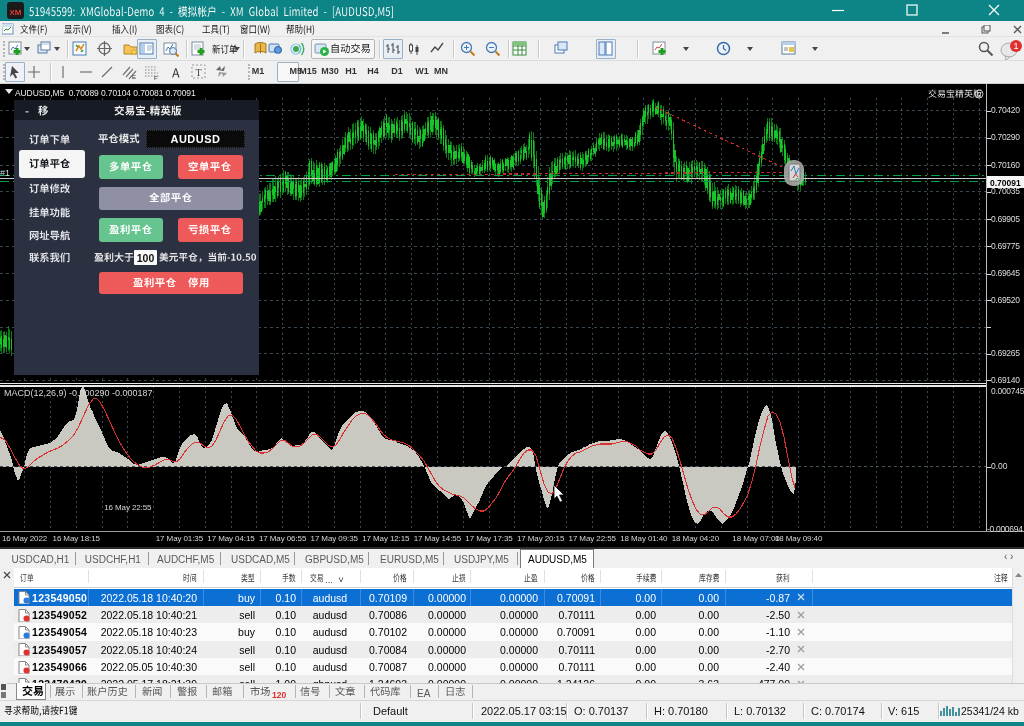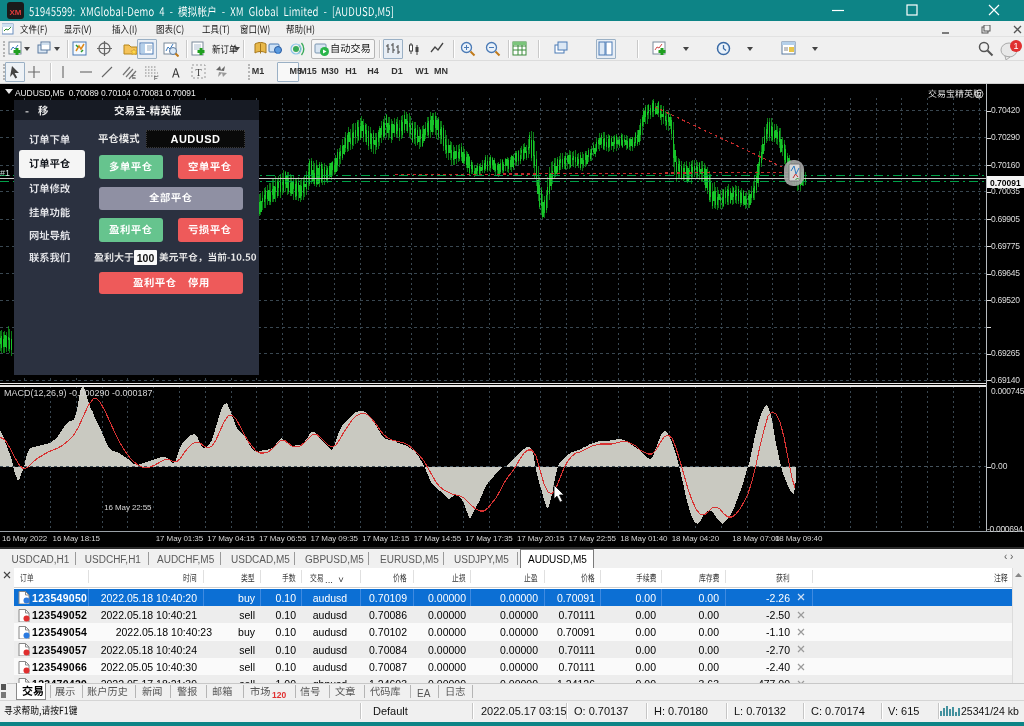--- a/index.html
+++ b/index.html
@@ -550,21 +550,21 @@
 <div class="ab" style="left:87px;width:110px;text-align:right;top:591.6px;font-size:10.5px;color:#fff;white-space:nowrap">2022.05.18 10:40:20</div>
 <div class="ab" style="left:205px;width:50px;text-align:right;top:591.6px;font-size:10.5px;color:#fff;white-space:nowrap">buy</div>
 <div class="ab" style="left:256px;width:40px;text-align:right;top:591.6px;font-size:10.5px;color:#fff;white-space:nowrap">0.10</div>
 <div class="ab" style="left:302px;width:56px;text-align:center;top:591.6px;font-size:10.5px;color:#fff;white-space:nowrap">audusd</div>
 <div class="ab" style="left:347px;width:60px;text-align:right;top:591.6px;font-size:10.5px;color:#fff;white-space:nowrap">0.70109</div>
 <div class="ab" style="left:406px;width:60px;text-align:right;top:591.6px;font-size:10.5px;color:#fff;white-space:nowrap">0.00000</div>
 <div class="ab" style="left:478px;width:60px;text-align:right;top:591.6px;font-size:10.5px;color:#fff;white-space:nowrap">0.00000</div>
 <div class="ab" style="left:535px;width:60px;text-align:right;top:591.6px;font-size:10.5px;color:#fff;white-space:nowrap">0.70091</div>
 <div class="ab" style="left:606px;width:50px;text-align:right;top:591.6px;font-size:10.5px;color:#fff;white-space:nowrap">0.00</div>
 <div class="ab" style="left:669px;width:50px;text-align:right;top:591.6px;font-size:10.5px;color:#fff;white-space:nowrap">0.00</div>
-<div class="ab" style="left:730px;width:60px;text-align:right;top:591.6px;font-size:10.5px;color:#fff;white-space:nowrap">-2.26</div>
+<div class="ab" style="left:730px;width:60px;text-align:right;top:591.6px;font-size:10.5px;color:#fff;white-space:nowrap">-0.87</div>
 <svg class="ab" style="left:797px;top:593.3px" width="8" height="8">
     <path d="M1 1l6 6M7 1l-6 6" stroke="#cfe0f5" stroke-width="1.2"></path>
   </svg>
 <div style="position:absolute;left:87.5px;top:588.8px;width:1px;height:17.3px;background:#3f8ae0"></div>
 <div style="position:absolute;left:202.5px;top:588.8px;width:1px;height:17.3px;background:#3f8ae0"></div>
 <div style="position:absolute;left:260.0px;top:588.8px;width:1px;height:17.3px;background:#3f8ae0"></div>
 <div style="position:absolute;left:301.0px;top:588.8px;width:1px;height:17.3px;background:#3f8ae0"></div>
 <div style="position:absolute;left:360.0px;top:588.8px;width:1px;height:17.3px;background:#3f8ae0"></div>
 <div style="position:absolute;left:412.5px;top:588.8px;width:1px;height:17.3px;background:#3f8ae0"></div>
 <div style="position:absolute;left:470.0px;top:588.8px;width:1px;height:17.3px;background:#3f8ae0"></div>
@@ -594,21 +594,21 @@
 <svg class="ab" style="left:797px;top:610.6px" width="8" height="8">
     <path d="M1 1l6 6M7 1l-6 6" stroke="#9a9a9a" stroke-width="1.2"></path>
   </svg>
 <div style="position:absolute;left:14px;top:623.4px;width:998px;height:17.3px;background:#fafafa"></div>
 <svg class="ab" style="left:18px;top:625.9px" width="12" height="13">
     <path d="M1 .5h6.5L11 4v9H1z" fill="#fff" stroke="#888"></path>
     <path d="M7.5 .5v3.5H11" fill="none" stroke="#888"></path>
     <circle cx="8.5" cy="9.5" r="3" fill="#2a7ae0"></circle>
   </svg>
 <div class="ab" style="left:32px;top:626.2px;font-size:10.5px;color:#000;font-weight:bold;letter-spacing:0.3px;white-space:nowrap">123549054</div>
-<div class="ab" style="left:87px;width:125px;text-align:right;top:626.2px;font-size:10.5px;color:#000;white-space:nowrap">2022.05.18 10:40:23</div>
+<div class="ab" style="left:87px;width:110px;text-align:right;top:626.2px;font-size:10.5px;color:#000;white-space:nowrap">2022.05.18 10:40:23</div>
 <div class="ab" style="left:205px;width:50px;text-align:right;top:626.2px;font-size:10.5px;color:#000;white-space:nowrap">buy</div>
 <div class="ab" style="left:256px;width:40px;text-align:right;top:626.2px;font-size:10.5px;color:#000;white-space:nowrap">0.10</div>
 <div class="ab" style="left:302px;width:56px;text-align:center;top:626.2px;font-size:10.5px;color:#000;white-space:nowrap">audusd</div>
 <div class="ab" style="left:347px;width:60px;text-align:right;top:626.2px;font-size:10.5px;color:#000;white-space:nowrap">0.70102</div>
 <div class="ab" style="left:406px;width:60px;text-align:right;top:626.2px;font-size:10.5px;color:#000;white-space:nowrap">0.00000</div>
 <div class="ab" style="left:478px;width:60px;text-align:right;top:626.2px;font-size:10.5px;color:#000;white-space:nowrap">0.00000</div>
 <div class="ab" style="left:535px;width:60px;text-align:right;top:626.2px;font-size:10.5px;color:#000;white-space:nowrap">0.70091</div>
 <div class="ab" style="left:606px;width:50px;text-align:right;top:626.2px;font-size:10.5px;color:#000;white-space:nowrap">0.00</div>
 <div class="ab" style="left:669px;width:50px;text-align:right;top:626.2px;font-size:10.5px;color:#000;white-space:nowrap">0.00</div>
 <div class="ab" style="left:730px;width:60px;text-align:right;top:626.2px;font-size:10.5px;color:#000;white-space:nowrap">-1.10</div>

